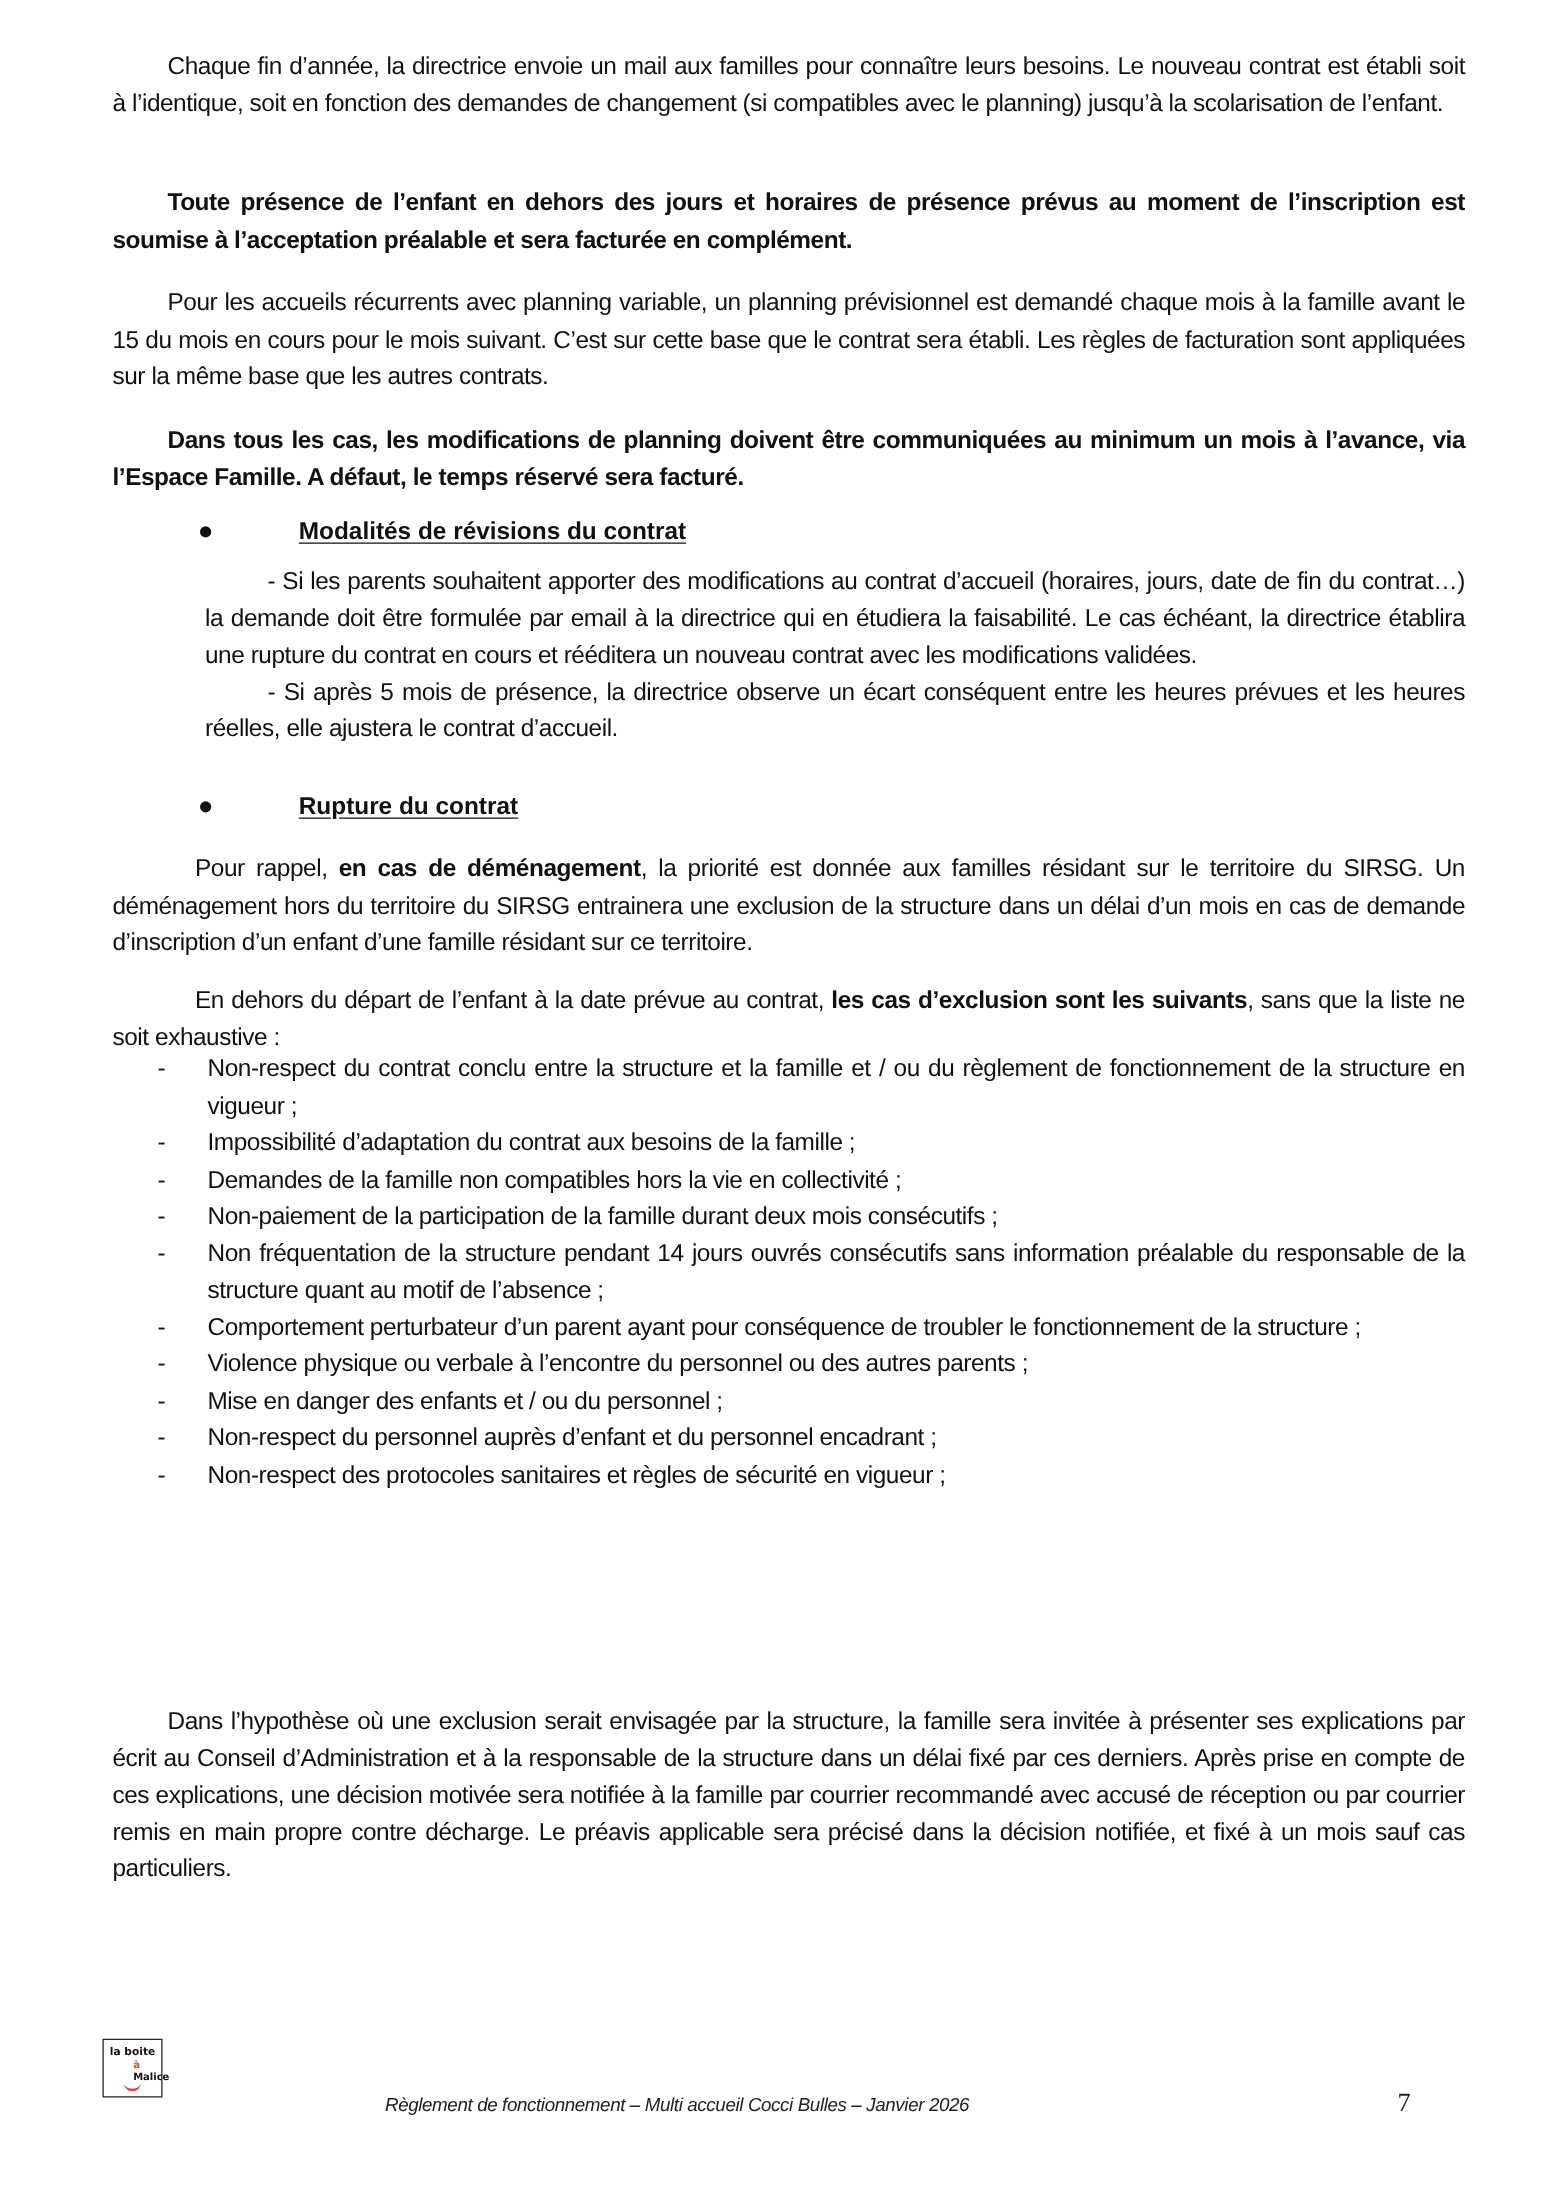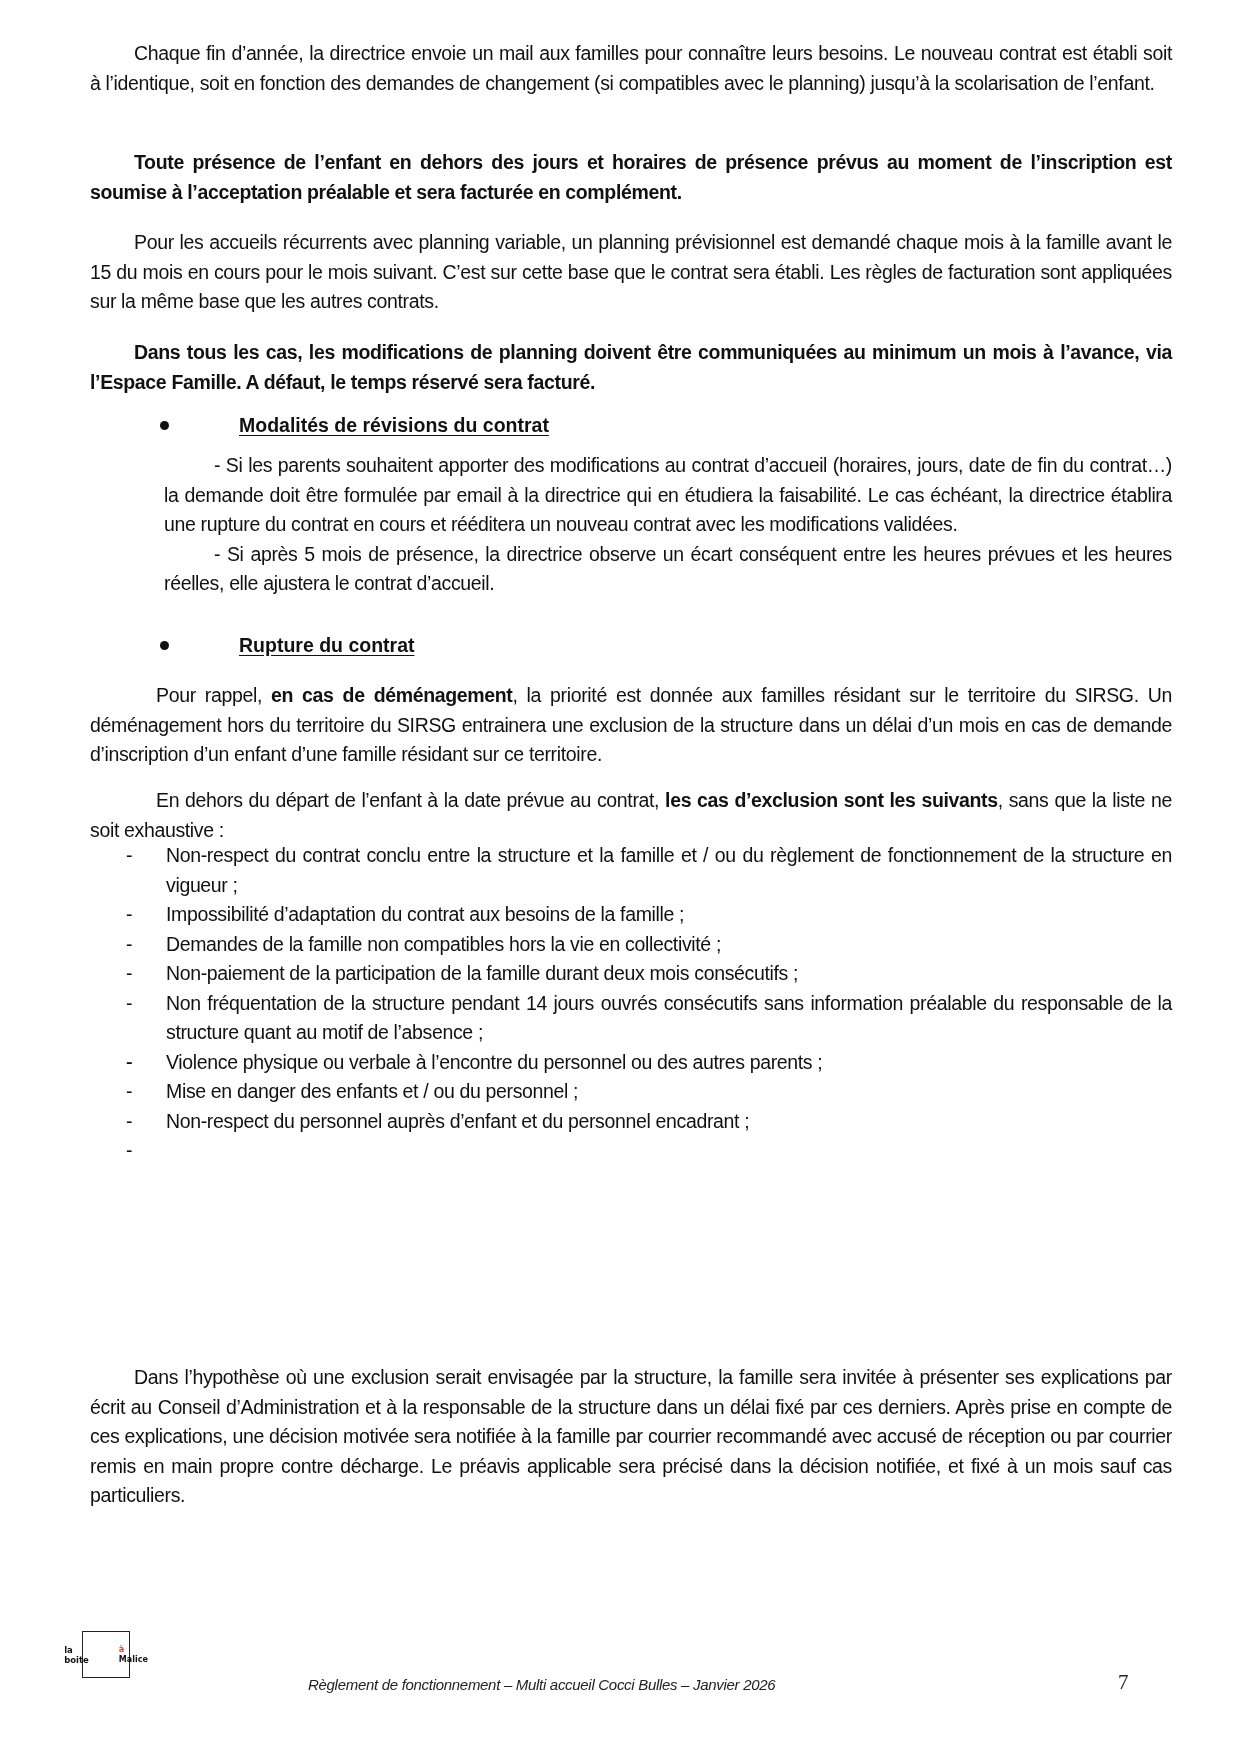--- a/index.html
+++ b/index.html
@@ -27,21 +27,21 @@
   .sub-block .p { text-indent: 50px; }
   .dash-list { position: absolute; left: 0; width: 1082px; margin: 0; padding: 0; list-style: none; }
   .dash-list li {
     position: relative; padding-left: 76px; font-size: 19.5px; line-height: 29.5px;
     text-align: justify; letter-spacing: -0.35px;
   }
   .dash-list li .dash { position: absolute; left: 36px; top: 0; }
   .footer-logo {
     position: absolute; left: 82px; top: 1631px; width: 48px; height: 47px;
     border: 1.5px solid #222; box-sizing: border-box; background: #fff;
-    display: flex; flex-direction: row; align-items: center; justify-content: center;
+    display: flex; flex-direction: column; align-items: center; justify-content: center;
     font-family: "DejaVu Sans", sans-serif; font-weight: bold; line-height: 10px;
   }
   .footer-logo .l1 { font-size: 8.5px; color: #111; }
   .footer-logo .l2 { font-size: 8px; color: #111; margin-left: 30px; }
   .footer-logo .l2 .amp { color: #d9432f; }
   .footer-logo .smile { width: 14px; height: 5px; border-bottom: 2px solid #d9432f; border-radius: 0 0 8px 8px; margin-top: -1px; }
   .footer-text {
     position: absolute; left: 308px; top: 1676px; font-size: 15px; color: #222;
     letter-spacing: -0.3px;
     font-style: italic;
@@ -82,25 +82,25 @@
   <p class="p indent2 abs" style="top:681px;"><span>Pour rappel, </span><span class="b">en cas de déménagement</span><span>, la priorité est donnée aux familles résidant sur le territoire du SIRSG. Un déménagement hors du territoire du SIRSG entrainera une exclusion de la structure dans un délai d’un mois en cas de demande d’inscription d’un enfant d’une famille résidant sur ce territoire.</span></p>
 
   <p class="p indent2 abs" style="top:786px;"><span>En dehors du départ de l’enfant à la date prévue au contrat, </span><span class="b">les cas d’exclusion sont les suivants</span><span>, sans que la liste ne soit exhaustive :</span></p>
 
   <ul class="dash-list" style="top:841px;">
     <li><span class="dash">-</span><span>Non-respect du contrat conclu entre la structure et la famille et / ou du règlement de fonctionnement de la structure en vigueur ;</span></li>
     <li><span class="dash">-</span><span>Impossibilité d’adaptation du contrat aux besoins de la famille ;</span></li>
     <li><span class="dash">-</span><span>Demandes de la famille non compatibles hors la vie en collectivité ;</span></li>
     <li><span class="dash">-</span><span>Non-paiement de la participation de la famille durant deux mois consécutifs ;</span></li>
     <li><span class="dash">-</span><span>Non fréquentation de la structure pendant 14 jours ouvrés consécutifs sans information préalable du responsable de la structure quant au motif de l’absence ;</span></li>
-    <li><span class="dash">-</span></li>
+    <li><span class="dash">-</span><span>Comportement perturbateur d’un parent ayant pour conséquence de troubler le fonctionnement de la structure ;</span></li>
     <li><span class="dash">-</span><span>Violence physique ou verbale à l’encontre du personnel ou des autres parents ;</span></li>
     <li><span class="dash">-</span><span>Mise en danger des enfants et / ou du personnel ;</span></li>
     <li><span class="dash">-</span><span>Non-respect du personnel auprès d’enfant et du personnel encadrant ;</span></li>
-    <li><span class="dash">-</span></li>
+    <li><span class="dash">-</span><span>Non-respect des protocoles sanitaires et règles de sécurité en vigueur ;</span></li>
   </ul>
 
   <p class="p indent abs" style="top:1363px;">Dans l’hypothèse où une exclusion serait envisagée par la structure, la famille sera invitée à présenter ses explications par écrit au Conseil d’Administration et à la responsable de la structure dans un délai fixé par ces derniers. Après prise en compte de ces explications, une décision motivée sera notifiée à la famille par courrier recommandé avec accusé de réception ou par courrier remis en main propre contre décharge. Le préavis applicable sera précisé dans la décision notifiée, et fixé à un mois sauf cas particuliers.</p>
 </div>
 
 <div class="footer-logo">
   <span class="l1">la boite</span>
   <span class="l2"><span class="amp">à</span> <span>Malice</span></span>
   <span class="smile"></span>
 </div>

